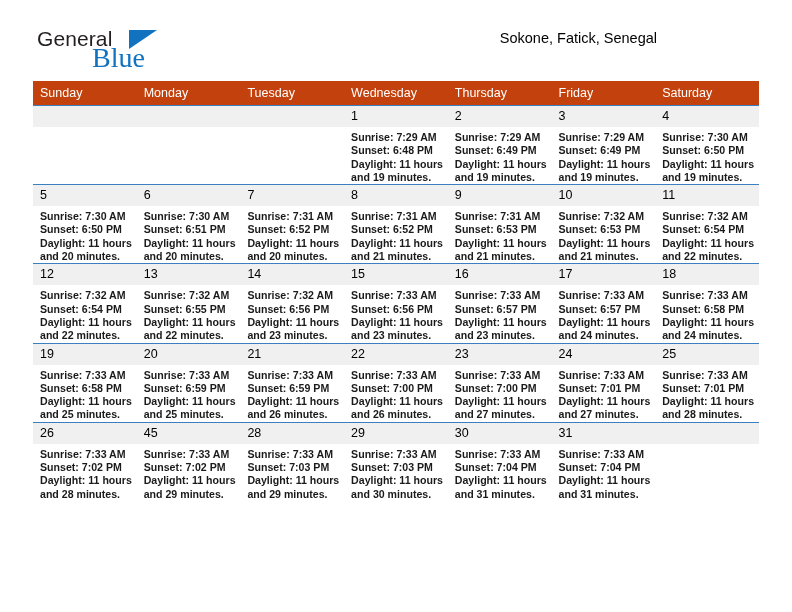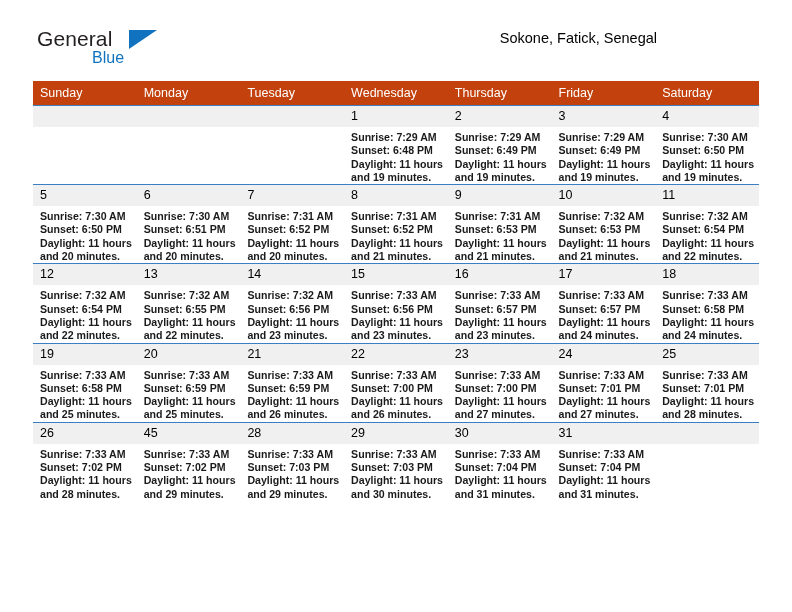--- a/index.html
+++ b/index.html
@@ -45,23 +45,24 @@
     top: 0;
     font-size: 21px;
     letter-spacing: 0.1px;
     color: #231f20;
     line-height: 25px;
   }
   .logo-blue {
     position: absolute;
     left: 55px;
     top: 19px;
-    font-size: 16px;
+    font-size: 28px;
     color: #1173c0;
     line-height: 25px;
+    font-family: Liberation Serif, serif;
   }
   .logo-tri {
     position: absolute;
     left: 92px;
     top: 4px;
     width: 0;
     height: 0;
     border-left: 28px solid #1173c0;
     border-bottom: 19px solid transparent;
   }

